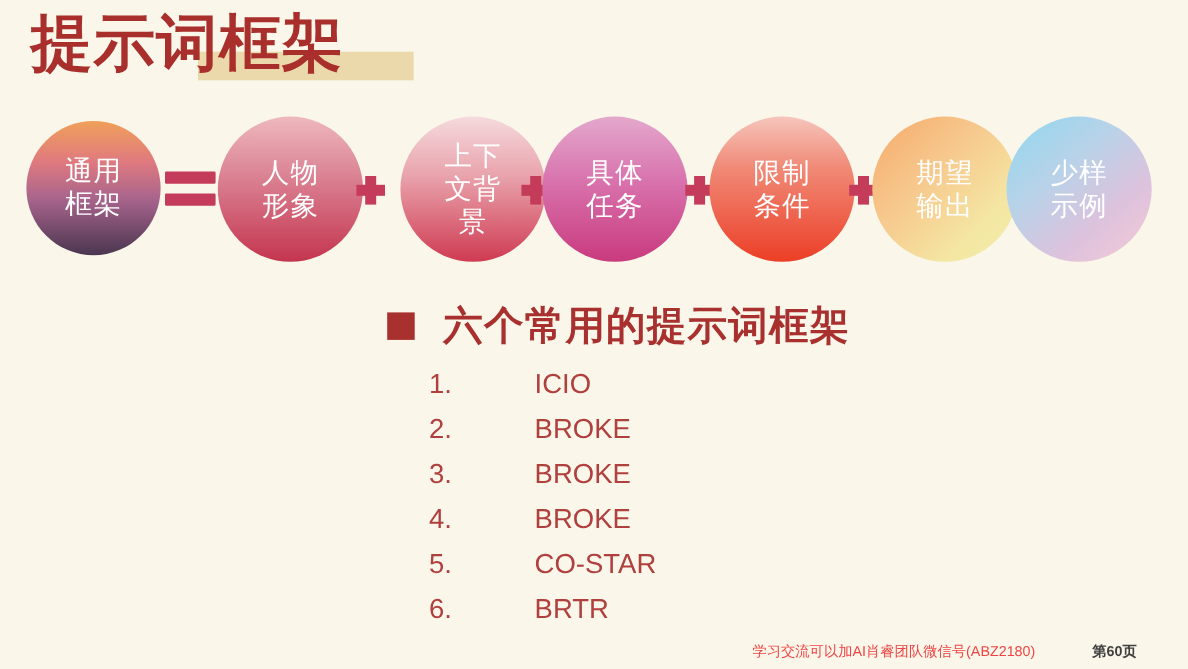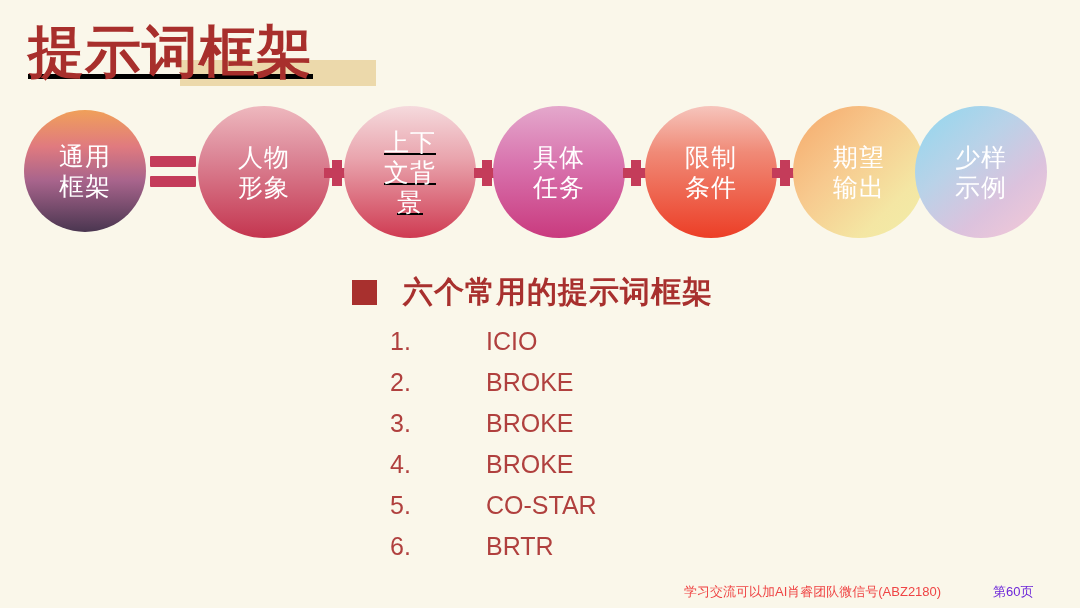--- a/index.html
+++ b/index.html
@@ -12,23 +12,22 @@
     background: #faf7ea;
     font-family: "Liberation Sans", "DejaVu Sans", sans-serif;
     overflow: hidden;
     position: relative;
   }
 
   
   .title-wrap {
     position: absolute;
     left: 28px;
-    top: 19px;
+    top: 6px;
     height: 72px;
-    text-decoration: underline;
   }
   .title-highlight {
     position: absolute;
     left: 152px;
     top: 41px;
     width: 196px;
     height: 26px;
     background: #ecd9ab;
   }
   .slide-title {
@@ -65,22 +64,22 @@
     font-weight: normal;
     line-height: 30px;
     text-align: center;
     white-space: pre-line;
     letter-spacing: 1px;
   }
   .node.n1 { left: 24px;  top: 6px; width: 122px; height: 122px;
     background: linear-gradient(to bottom, #f0a05a 0%, #e07a7f 30%, #a8648c 58%, #4a3650 100%); }
   .node.n2 { left: 198px; top: 2px;
     background: linear-gradient(to bottom, #eeb8be 0%, #dd8a9a 35%, #c4354f 100%); }
-  .node.n3 { left: 344px; top: 2px;
-    background: linear-gradient(to bottom, #f5dadd 0%, #e9a4ad 40%, #cf3b52 100%); text-decoration: underline; }
+  .node.n3 { left: 364px; top: 2px;
+    background: linear-gradient(to bottom, #f5dadd 0%, #e9a4ad 40%, #cf3b52 100%); }
   .node.n4 { left: 493px; top: 2px;
     background: linear-gradient(to bottom, #e4a8cc 0%, #d872ad 45%, #c93a7e 100%); }
   .node.n5 { left: 645px; top: 2px;
     background: linear-gradient(to bottom, #f6c5bc 0%, #f08a77 35%, #ec3e26 100%); }
   .node.n6 { left: 793px; top: 2px;
     background: linear-gradient(135deg, #f5a96a 0%, #f7c98e 40%, #f4e6a3 75%, #f1eda8 100%); justify-content: center; }
   .node.n7 { left: 915px; top: 2px;
     background: linear-gradient(140deg, #8fd8ef 0%, #b9d2e8 38%, #dcc2dd 68%, #f6c9d6 100%); }
 
   .node.n6 .node-label,
@@ -135,21 +134,21 @@
     align-items: center;
   }
   .bullet-square {
     width: 25px;
     height: 25px;
     background: #a8302e;
     flex: 0 0 auto;
   }
   .bullet-head-text {
     margin-left: 26px;
-    font-size: 30px;
+    font-size: 36px;
     font-weight: bold;
     color: #a8302e;
     letter-spacing: 1px;
     white-space: nowrap;
   }
   .num-list {
     margin: 14px 0 0 0;
     padding: 0;
     list-style: none;
   }
@@ -178,22 +177,22 @@
     top: 583px;
     font-size: 13px;
     color: #ef4444;
     white-space: nowrap;
   }
   .page-num {
     position: absolute;
     left: 993px;
     top: 583px;
     font-size: 13px;
-    font-weight: normal;
-    color: #6d28d9;
+    font-weight: bold;
+    color: #404040;
     white-space: nowrap;
   }
 </style>
 </head>
 <body>
 
 <div class="title-wrap">
   <div class="title-highlight"></div>
   <div class="slide-title">提示词框架</div>
 </div>

